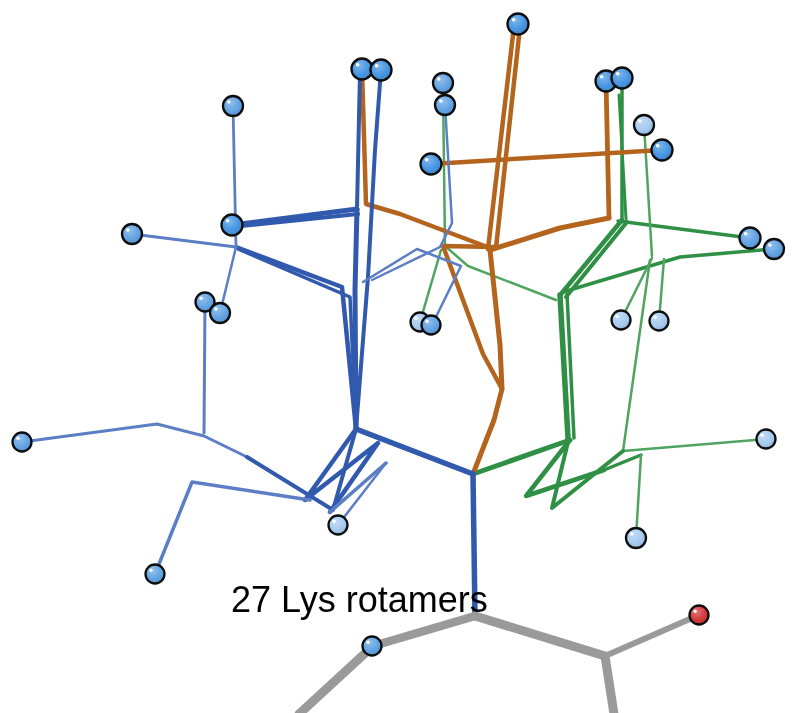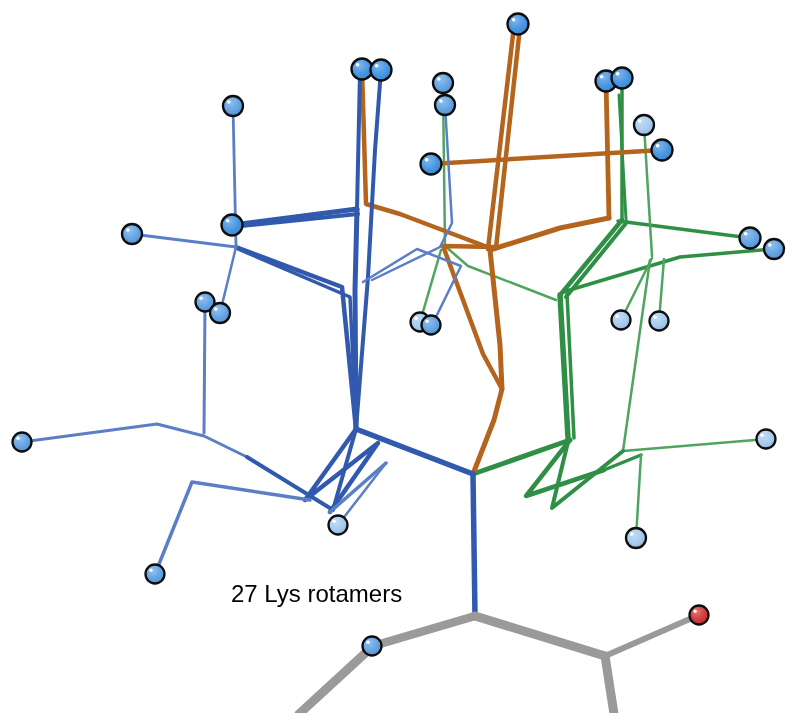--- a/index.html
+++ b/index.html
@@ -202,14 +202,14 @@
         <g>
           <circle cx="372" cy="646" r="9.5" fill="url(#grad_nitrogen_sphere)" stroke="#0D0D0D" stroke-width="2.3"></circle>
           <circle cx="368.01" cy="642.2" r="1.7" fill="#ffffff"></circle>
         </g>
         <g>
           <circle cx="699" cy="615" r="9.5" fill="url(#grad_oxygen_sphere)" stroke="#0D0D0D" stroke-width="2.3"></circle>
           <circle cx="695.01" cy="611.2" r="1.7" fill="#ffffff"></circle>
         </g>
       </g>
   </svg>
-  <div id="caption" style="left: 231px; top: 582px; font-size: 24px; color: rgb(0, 0, 0);">27 Lys rotamers</div>
+  <div id="caption" style="left: 231px; top: 582px; font-size: 36px; color: rgb(0, 0, 0);">27 Lys rotamers</div>
 </div>
 
 </body></html>

